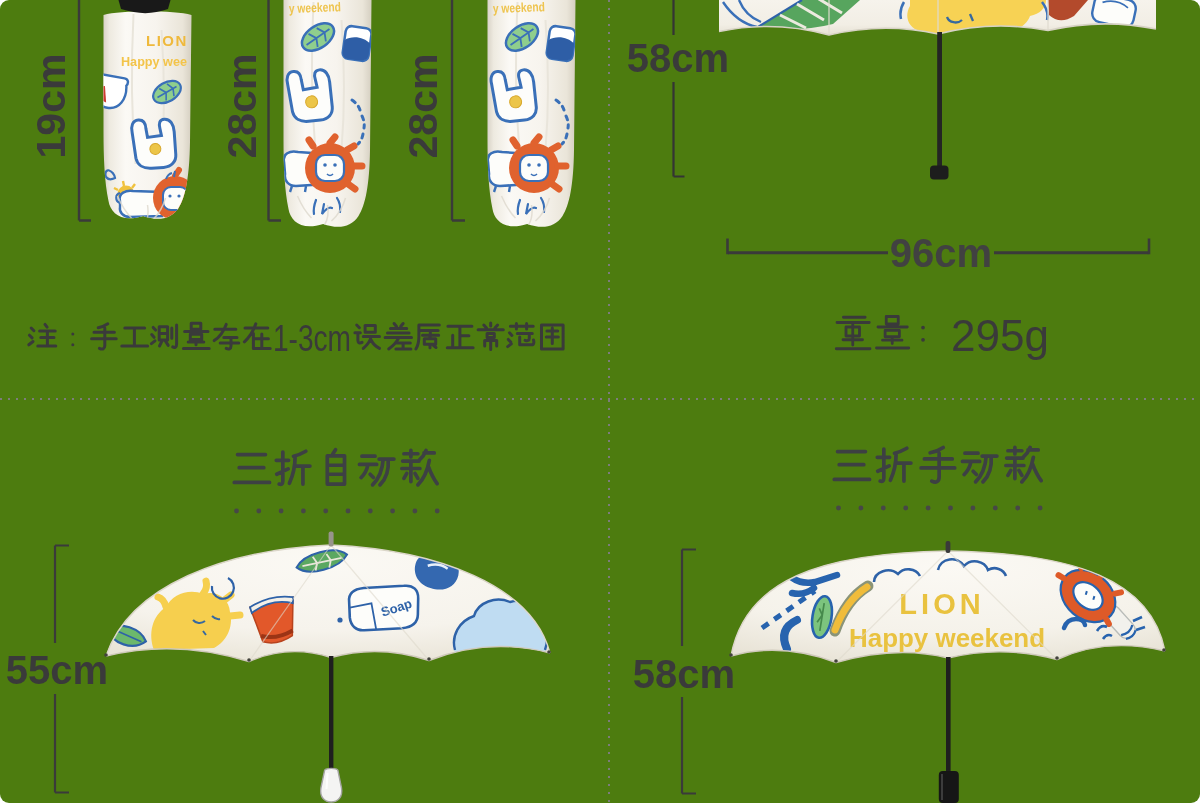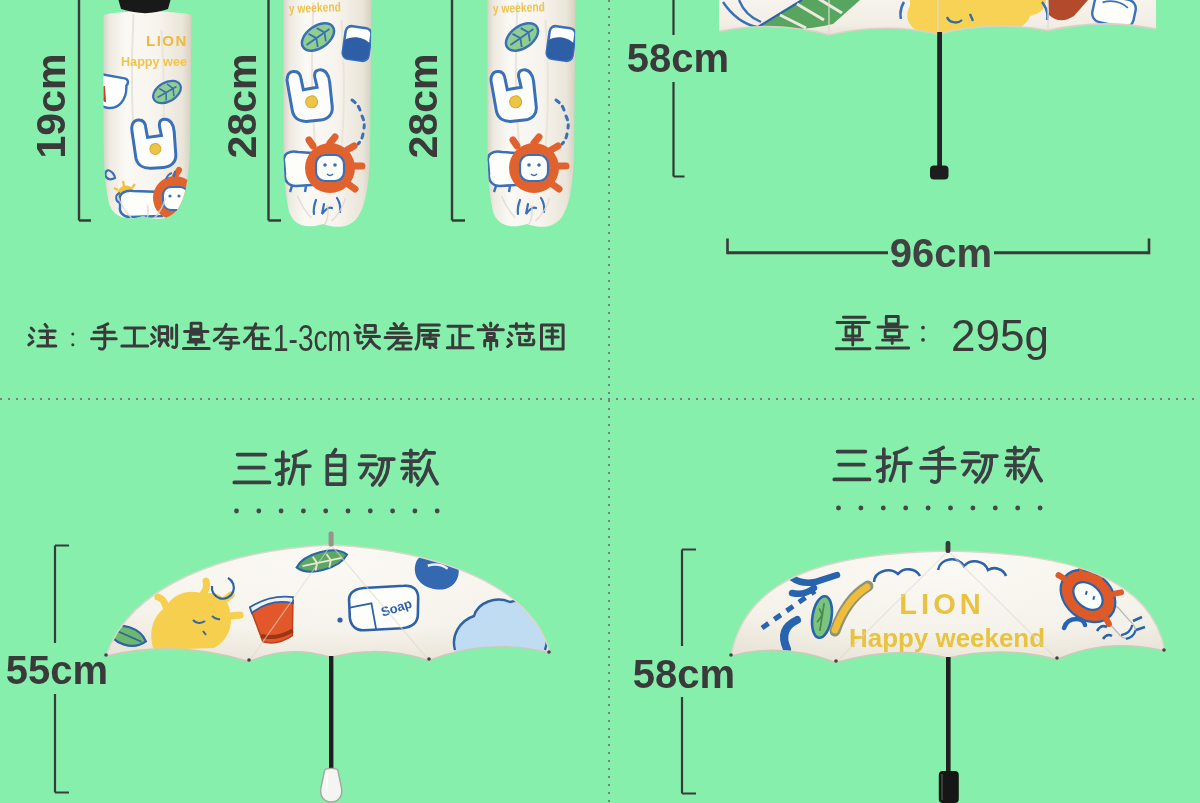--- a/index.html
+++ b/index.html
@@ -1,15 +1,15 @@
 <!DOCTYPE html>
 <html><head><meta charset="utf-8">
 <style>
 html,body{margin:0;padding:0;background:#fff;}
-#page{position:relative;width:1200px;height:803px;background:#86efac;overflow:hidden;font-family:"Liberation Sans", sans-serif;}
+#page{position:relative;width:1200px;height:803px;background:#4d7c0f;overflow:hidden;font-family:"Liberation Sans", sans-serif;border-radius:9px;}
 .vdiv{position:absolute;left:608px;top:0;width:2px;height:803px;background:repeating-linear-gradient(180deg,#7d7d7d 0 2px,transparent 2px 8px);}
 .hdiv{position:absolute;left:0;top:398px;width:1200px;height:2px;background:repeating-linear-gradient(90deg,#7d7d7d 0 2px,transparent 2px 8px);}
 </style></head>
 <body>
 <div id="page">
 <svg width="1200" height="803" viewBox="0 0 1200 803" style="position:absolute;left:0;top:0">
 <defs>
 <path id="g_zhu" d="M14,20 l9,9 M8,44 l9,9 M6,76 l14,-11 M60,8 l7,9 M42,30 H94 M46,52 H90 M36,80 H96 M68,30 V80" fill="none" stroke="currentColor" stroke-linecap="round" stroke-linejoin="round"></path>
 <path id="g_colon" d="M50,40 l0.1,0 M50,76 l0.1,0" fill="none" stroke="currentColor" stroke-linecap="round" stroke-linejoin="round"></path>
 <path id="g_shou" d="M64,6 C52,14 44,17 32,19 M18,34 H86 M10,56 H92 M54,20 V78 C54,90 46,93 36,88" fill="none" stroke="currentColor" stroke-linecap="round" stroke-linejoin="round"></path>

